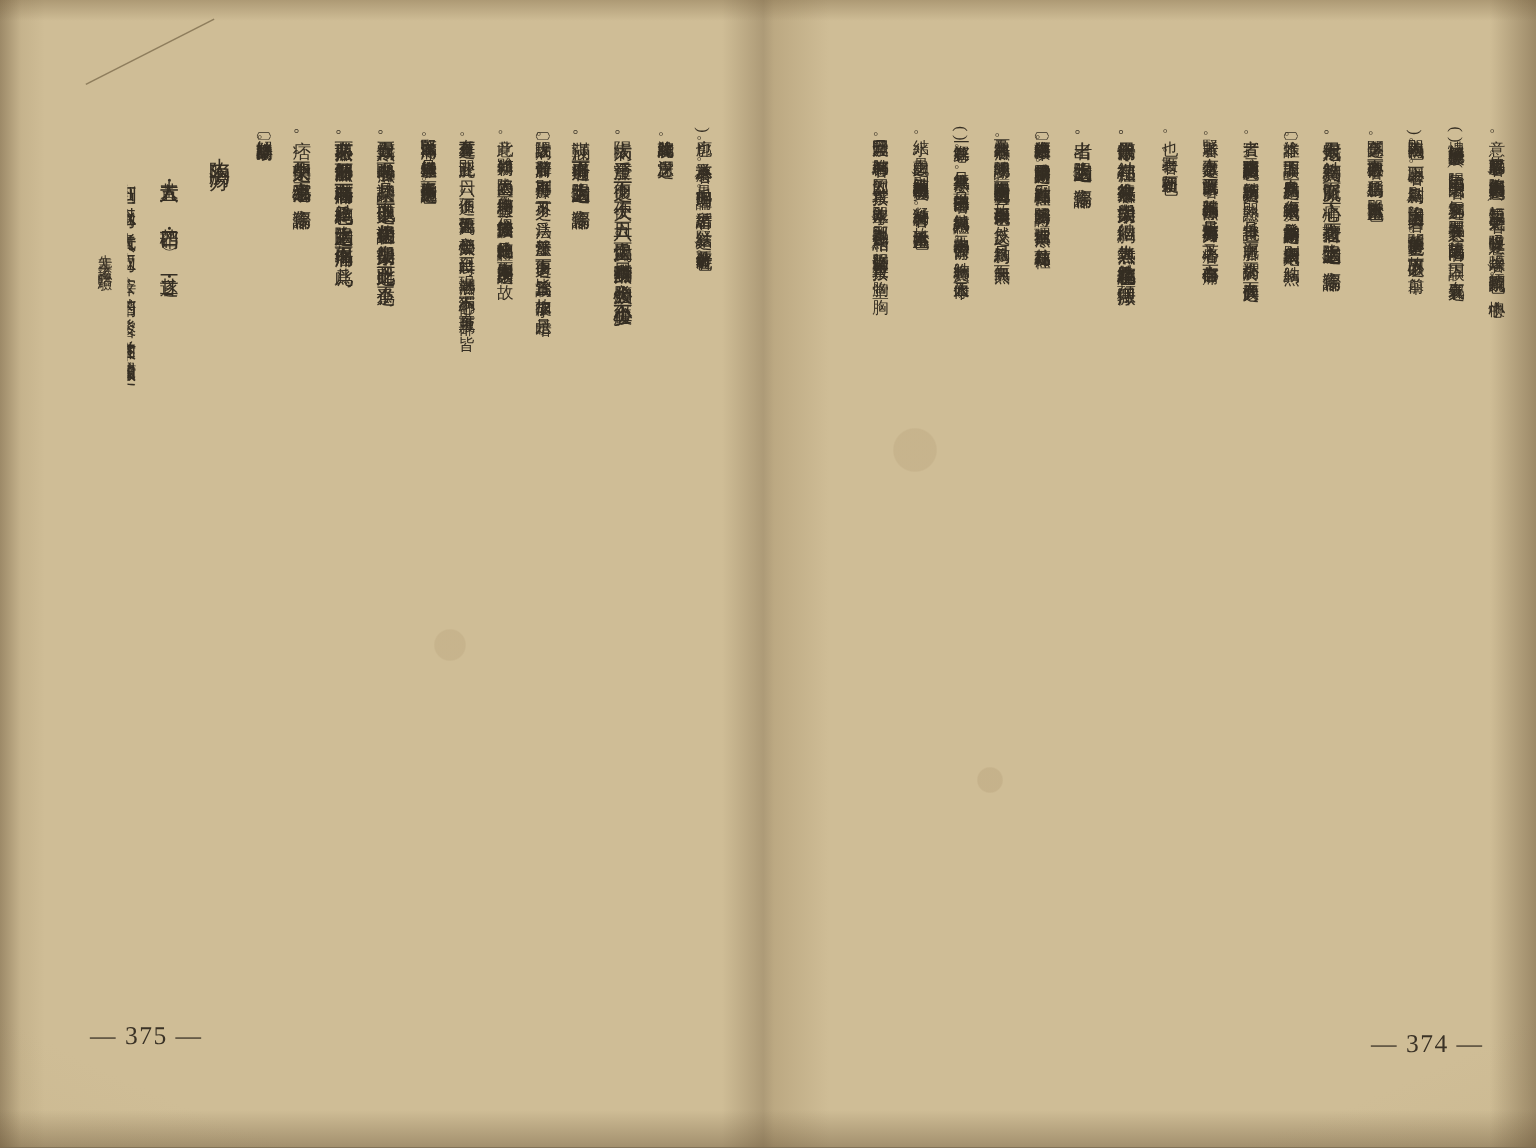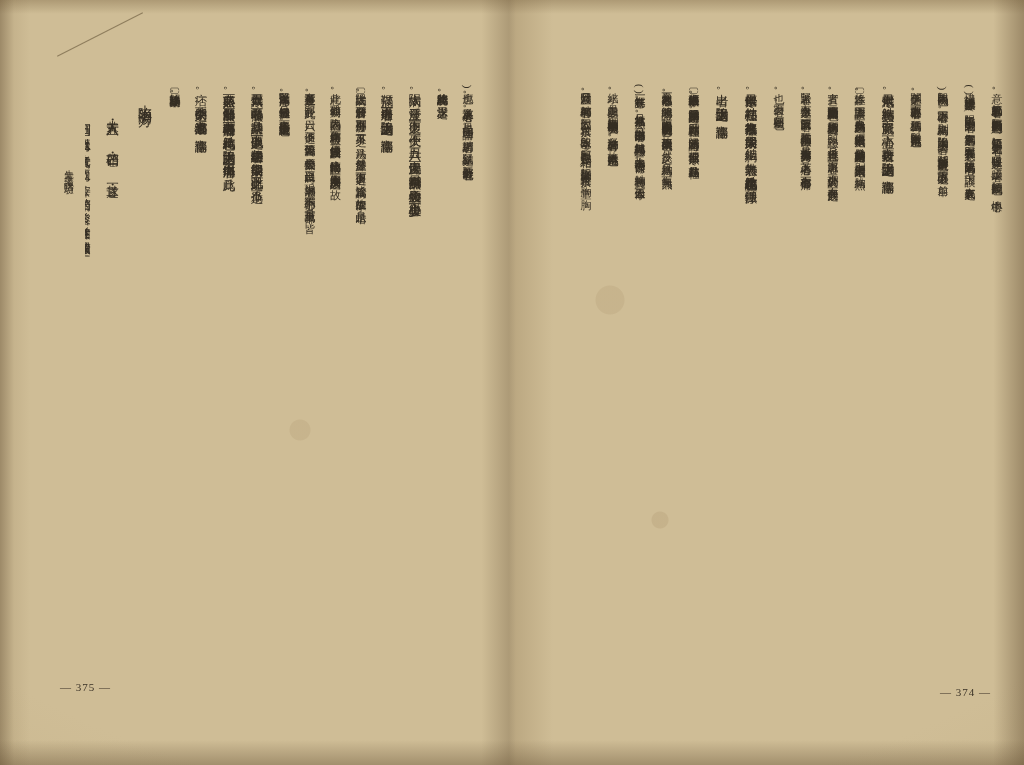--- a/index.html
+++ b/index.html
@@ -24,23 +24,23 @@
   .right-block { left:548px; width:462px; }
   .left-block  { left:85px;  width:395px; }
   .col { margin:0; }
   .c-main       { font-size:12.6px; line-height:28px; letter-spacing:0.2px; }
   .c-commentary { font-size:11px;   line-height:25.5px; letter-spacing:0.4px; }
   .right-block .c-commentary { line-height:27px; }
   .right-block .c-main       { line-height:29px; }
   .c-heading { font-size:14px; line-height:34px; text-indent:10px; letter-spacing:2px; }
   .c-drugs   { font-size:12.6px; line-height:30px; text-indent:26px; letter-spacing:1px; }
   .c-recipe  { font-size:12.2px; line-height:27px; text-indent:29px; letter-spacing:0.6px; }
-  .page-number { position:absolute; font-size:11px; letter-spacing:1px; color:#3a3226; }
+  .page-number { position:absolute; font-size:17px; letter-spacing:1px; color:#3a3226; }
   .pn-left  { left:60px;  top:681px; }
-  .pn-right { left:940px; top:686px; }
+  .pn-right { left:914px; top:686px; }
   .margin-title { position:absolute; left:62px; top:162px; writing-mode:vertical-rl;
     font-size:9.5px; letter-spacing:2.5px; color:#3a3226; }
 </style>
 </head>
 <body>
 
 <div class="spread">
   <div class="corner-line"></div>
 
   <div class="text-block right-block" id="right-columns">

